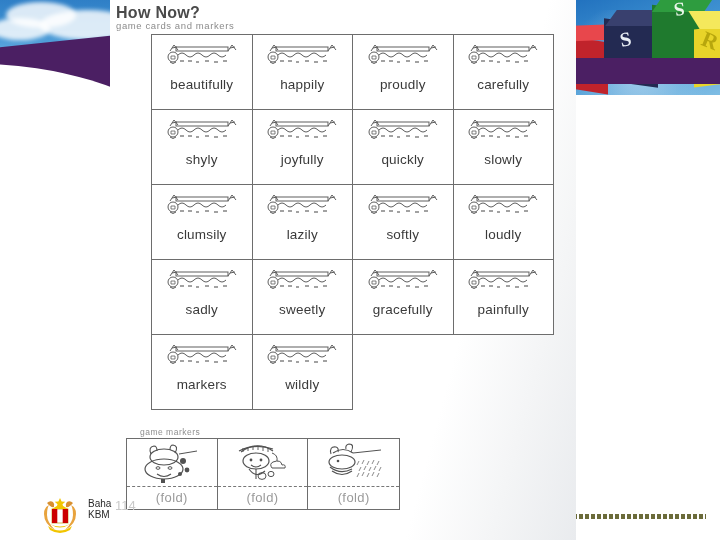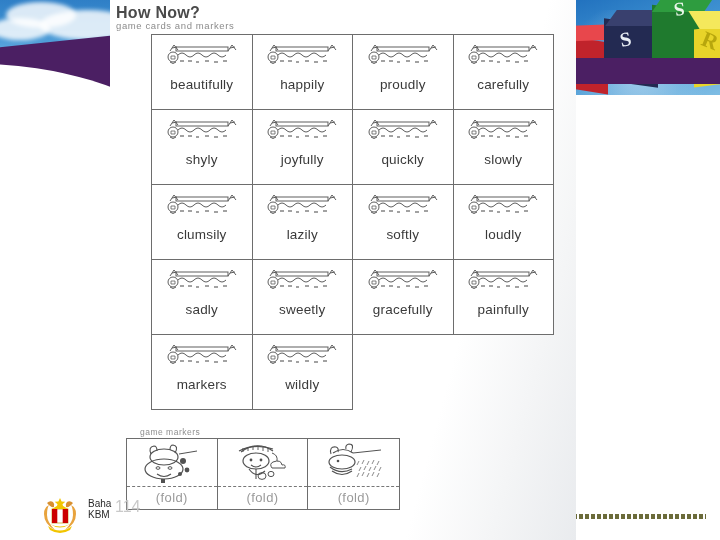--- a/index.html
+++ b/index.html
@@ -232,21 +232,21 @@
     top: 498px;
     font-size: 10px;
     color: #2a2a2a;
     line-height: 11px;
     font-family: "Liberation Sans", sans-serif;
   }
   .footer-page {
     position: absolute;
     left: 115px;
     top: 498px;
-    font-size: 16px;
+    font-size: 13px;
     color: #c9c9c9;
     font-family: "Liberation Sans", sans-serif;
   }
 </style>
 </head>
 <body>
 
 <div id="slide">
 
   <div class="deco-sky">

